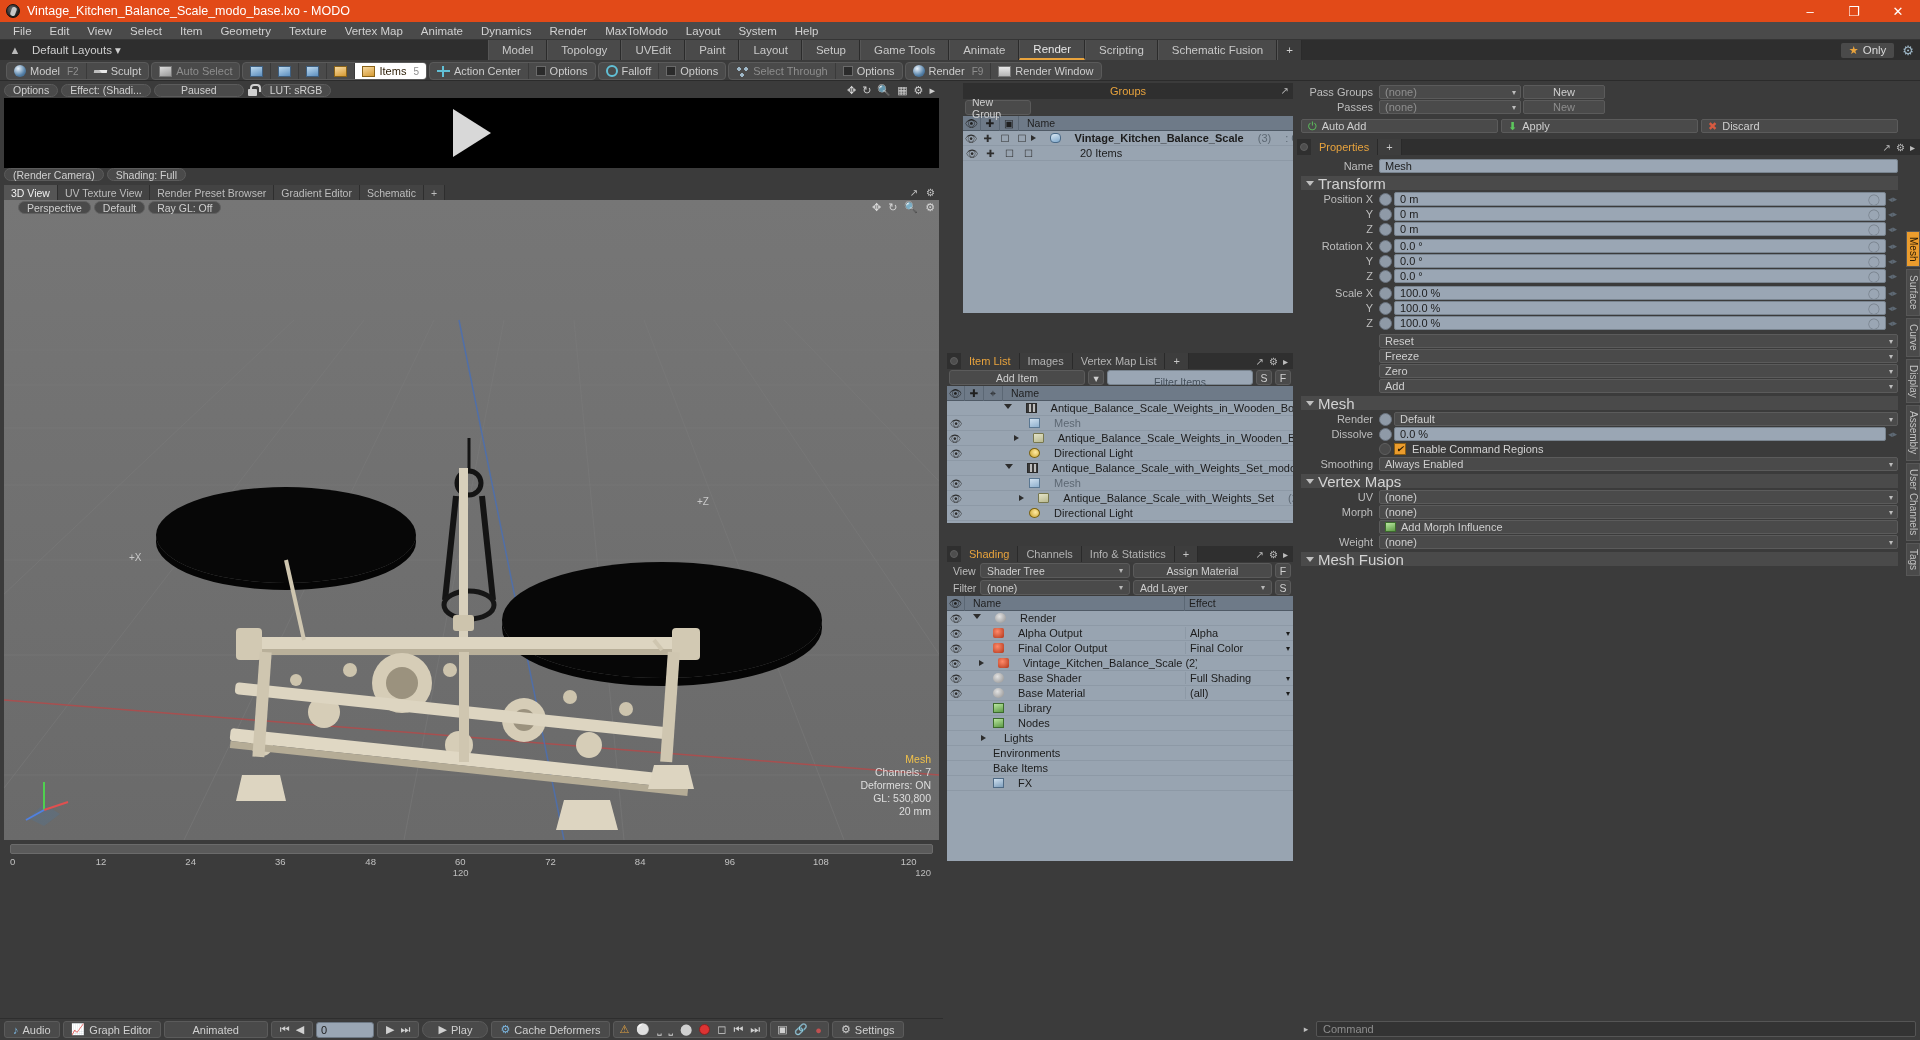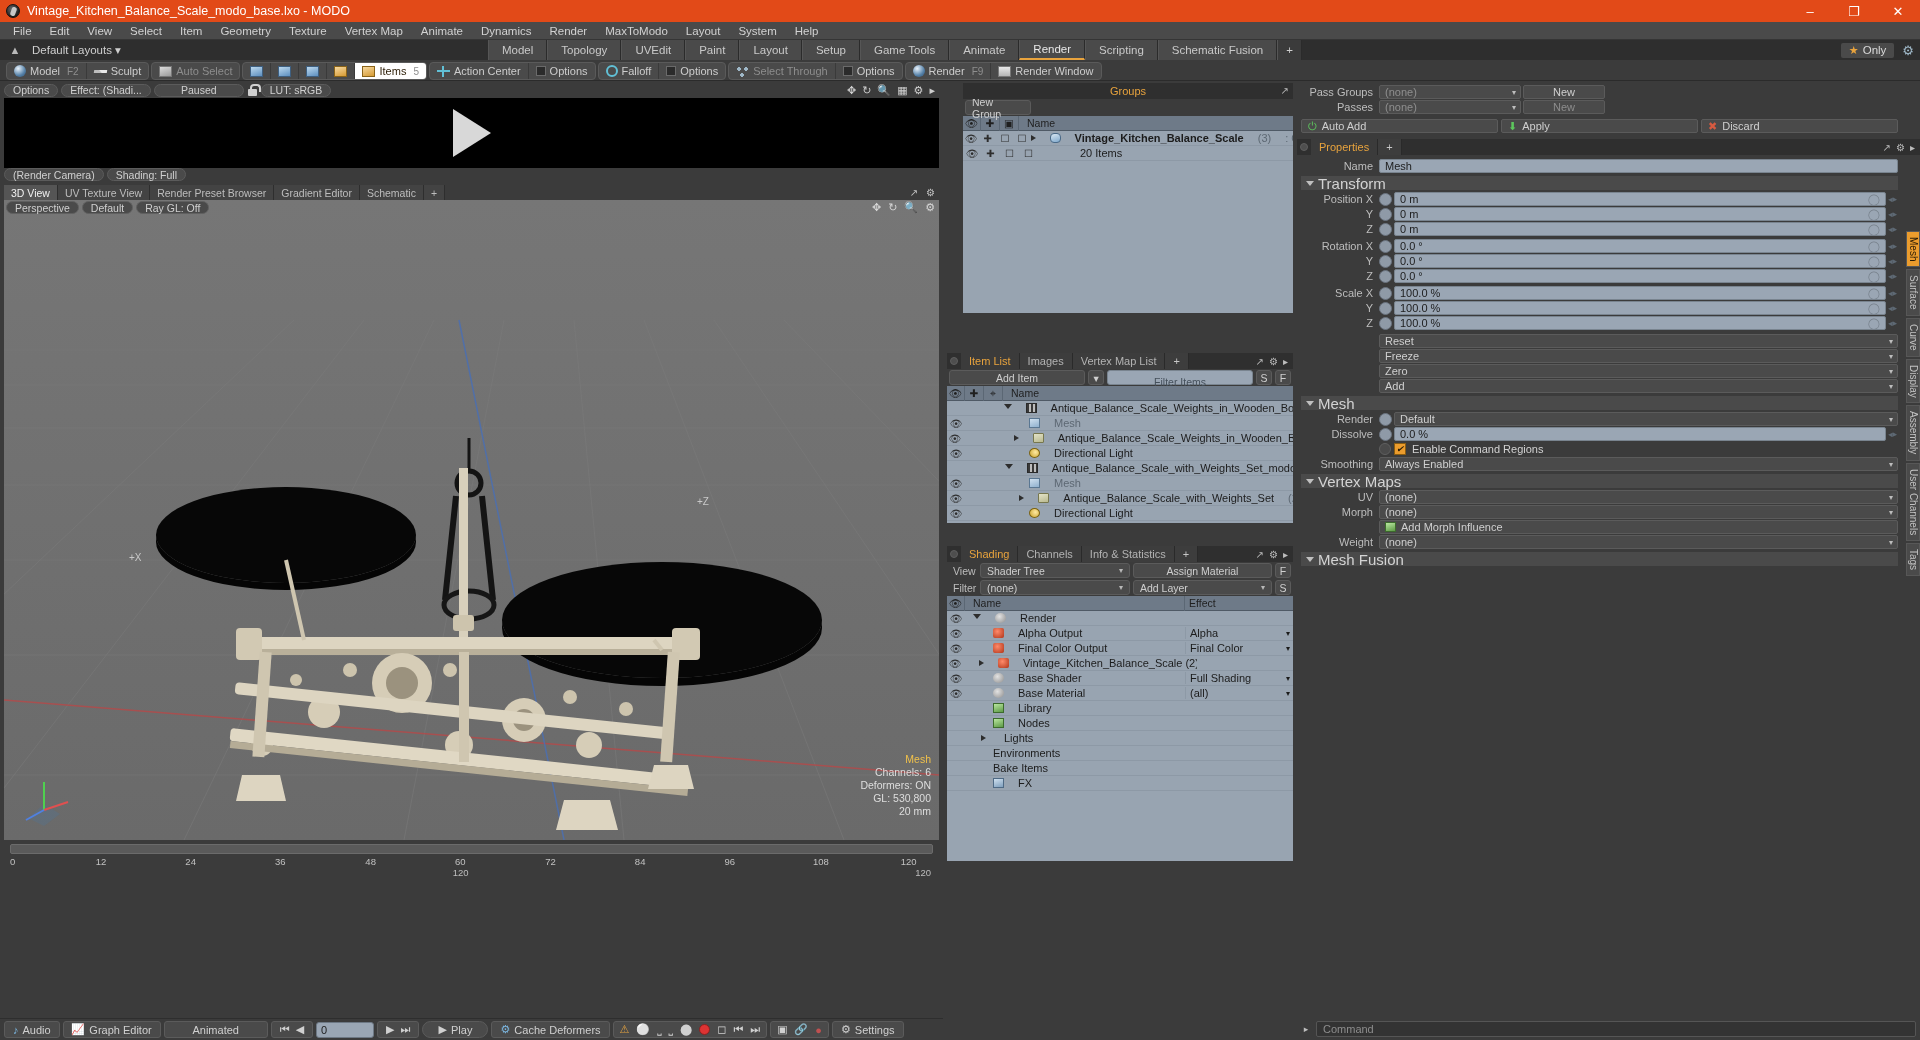--- a/index.html
+++ b/index.html
@@ -139,21 +139,21 @@
   .vp-tabs .vt.active { background:#555; color:#f0f0f0; }
   .vp-tabs .spacer{ flex:1 1 auto; background:#3b3b3b;}
   .vp-tabs .ic{ color:#c5c5c5; padding:0 4px; display:flex;align-items:center; font-size:10px;}
   .vp-body {
     position:absolute; left:0; top:15px; width:935px; height:640px;
     background: linear-gradient(#6f6f6f 0%, #6a6a6a 55%, #5d5d5d 56%, #585858 100%);
     overflow:hidden;
   }
   .vp-sub {
     position:absolute; left:0; top:0; height:14px; display:flex; gap:3px;
-    padding:1px 2px; z-index:5;
+    padding:1px 14px; z-index:5;
   }
   .vp-sub .pill{ background:#4a4a4a; border-color:#606060;}
   .vp-right-ic { position:absolute; right:4px; top:1px; display:flex; gap:7px; color:#d6d6d6; font-size:11px; z-index:5;}
 
   
   .grid-svg{ position:absolute; left:0; top:0; }
   .vp-stats {
     position:absolute; right:8px; bottom:22px; text-align:right;
     font-size:10.5px; color:#f0c14b; line-height:13px;
   }
@@ -575,21 +575,21 @@
           <span>↻</span>
           <span>🔍</span>
           <span>⚙</span>
         </div>
 
         <div style="position:absolute;left:125px;top:352px;color:#c9c9c9;font-size:10px;">+X</div>
         <div style="position:absolute;left:693px;top:296px;color:#c9c9c9;font-size:10px;">+Z</div>
 
         <div class="vp-stats">
           <div>Mesh</div>
-          <div class="lbl">Channels: 6</div>
+          <div class="lbl">Channels: 7</div>
           <div class="lbl">Deformers: ON</div>
           <div class="lbl">GL: 530,800</div>
           <div class="lbl">20 mm</div>
         </div>
 
         <svg class="vp-axis" viewBox="0 0 52 52">
           <polygon points="6,44 22,30 38,40 22,52" fill="#5f6f7d" opacity="0.75"></polygon>
           <line x1="22" y1="36" x2="22" y2="8" stroke="#4fd04f" stroke-width="2"></line>
           <line x1="22" y1="36" x2="46" y2="28" stroke="#e05050" stroke-width="2"></line>
           <line x1="22" y1="36" x2="4" y2="46" stroke="#5080e0" stroke-width="2"></line>

